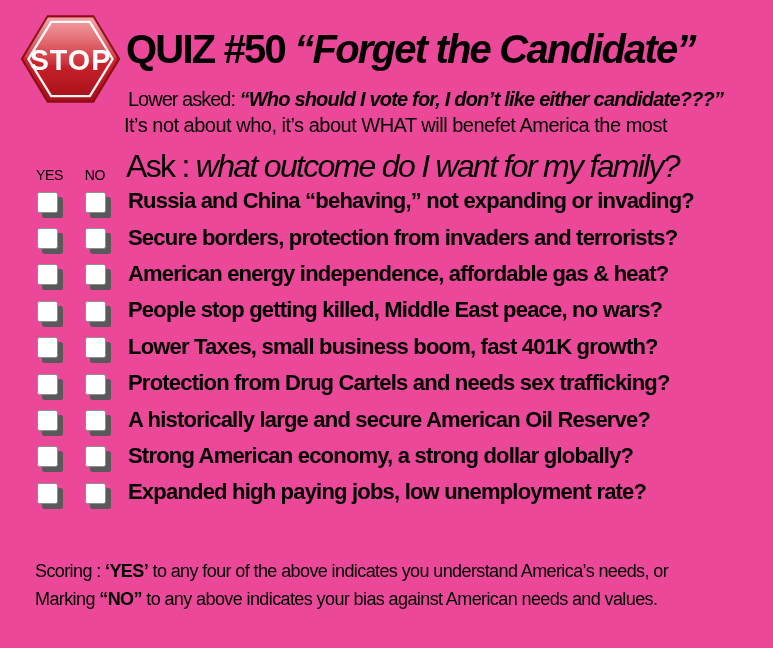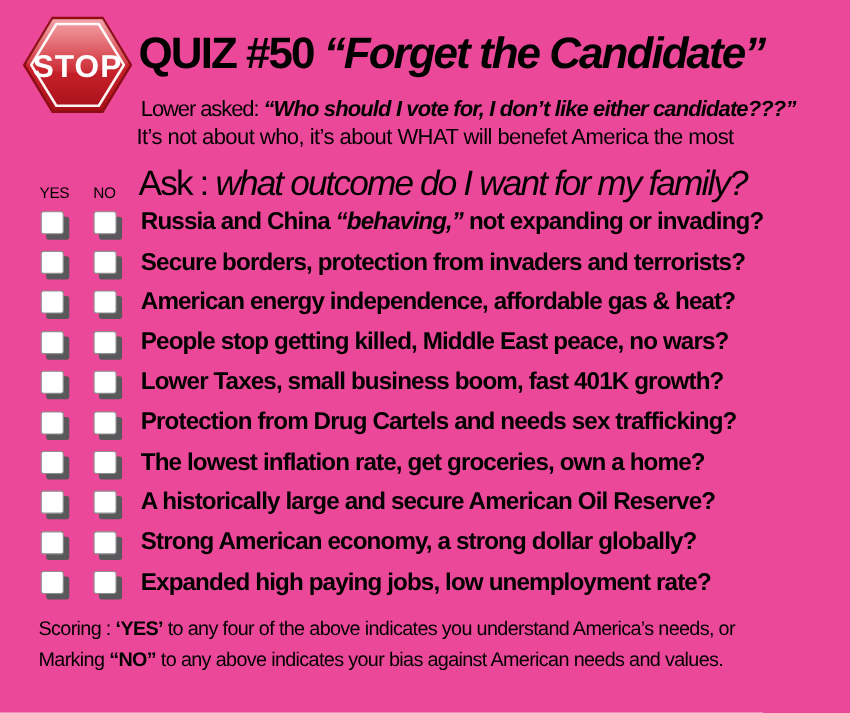--- a/index.html
+++ b/index.html
@@ -45,21 +45,21 @@
     flex:0 0 auto;width:21px;height:21px;box-sizing:border-box;background:#ffffff;
     border:1.5px solid #8f8f8f;border-radius:2.5px;
     box-shadow:5px 5px 0 0 #59595b;cursor:pointer;
   }
   .cb.yes{margin-left:37px;}
   .cb.no{margin-left:27px;}
   .qtext{
     margin-left:22px;font-size:22px;font-weight:bold;letter-spacing:-0.8px;
     white-space:nowrap;transform:translateY(-1px);
   }
-  .qtext .it{font-style:italic;}
+  .qtext .it{}
   
   .scoring{
     position:absolute;left:35px;top:557px;font-size:18px;letter-spacing:-0.6px;
     line-height:28px;white-space:nowrap;
   }
   .scoring .bi{font-weight:bold;}
 </style>
 </head>
 <body>
 
@@ -133,25 +133,20 @@
       <span class="cb no" role="checkbox" aria-checked="false"></span>
       <span class="qtext"><span>Lower Taxes, small business boom, fast 401K growth?</span><span class="it"></span><span></span></span>
     </div>
 
     <div class="row">
       <span class="cb yes" role="checkbox" aria-checked="false"></span>
       <span class="cb no" role="checkbox" aria-checked="false"></span>
       <span class="qtext"><span>Protection from Drug Cartels and needs sex trafficking?</span><span class="it"></span><span></span></span>
     </div>
 
-    <div class="row">
-      <span class="cb yes" role="checkbox" aria-checked="false"></span>
-      <span class="cb no" role="checkbox" aria-checked="false"></span>
-      <span class="qtext"><span>The lowest inflation rate, get groceries, own a home?</span><span class="it"></span><span></span></span>
-    </div>
 
     <div class="row">
       <span class="cb yes" role="checkbox" aria-checked="false"></span>
       <span class="cb no" role="checkbox" aria-checked="false"></span>
       <span class="qtext"><span>A historically large and secure American Oil Reserve?</span><span class="it"></span><span></span></span>
     </div>
 
     <div class="row">
       <span class="cb yes" role="checkbox" aria-checked="false"></span>
       <span class="cb no" role="checkbox" aria-checked="false"></span>

